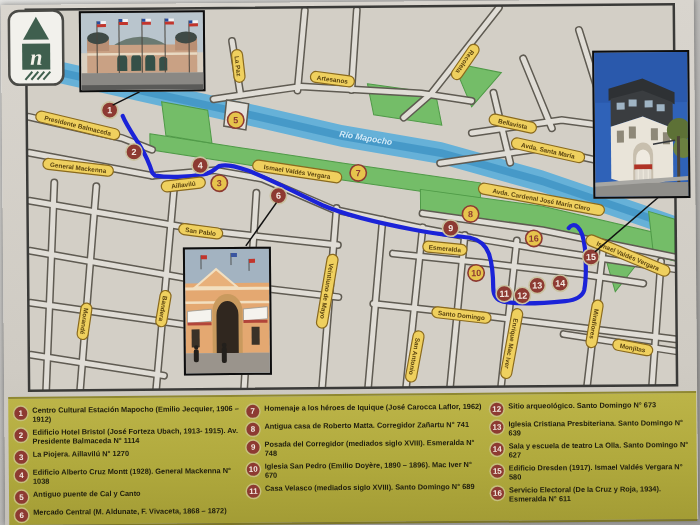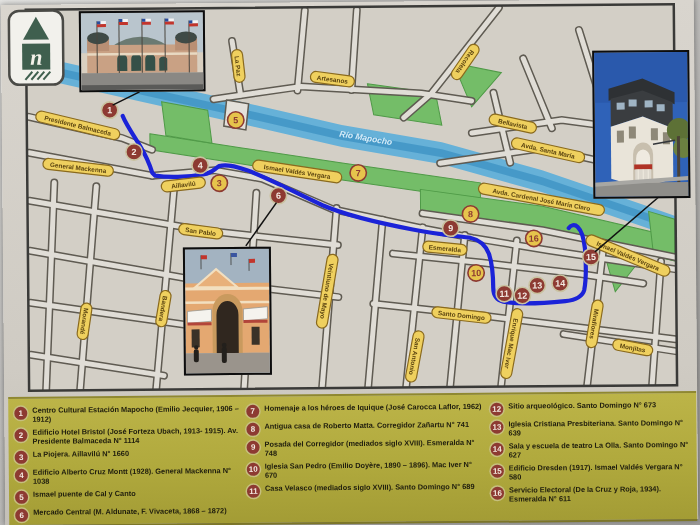--- a/index.html
+++ b/index.html
@@ -463,29 +463,29 @@
           <div class="lrow">
             <span class="badge">1</span>
             <span class="ltext">Centro Cultural Estación Mapocho (Emilio Jecquier, 1906 – 1912)</span>
           </div>
           <div class="lrow">
             <span class="badge">2</span>
             <span class="ltext">Edificio Hotel Bristol (José Forteza Ubach, 1913- 1915). Av. Presidente Balmaceda N° 1114</span>
           </div>
           <div class="lrow">
             <span class="badge">3</span>
-            <span class="ltext">La Piojera. Aillavilú N° 1660</span>
+            <span class="ltext">La Piojera. Aillavilú N° 1270</span>
           </div>
           <div class="lrow">
             <span class="badge">4</span>
             <span class="ltext">Edificio Alberto Cruz Montt (1928). General Mackenna N° 1038</span>
           </div>
           <div class="lrow">
             <span class="badge">5</span>
-            <span class="ltext">Ismael puente de Cal y Canto</span>
+            <span class="ltext">Antiguo puente de Cal y Canto</span>
           </div>
           <div class="lrow">
             <span class="badge">6</span>
             <span class="ltext">Mercado Central (M. Aldunate, F. Vivaceta, 1868 – 1872)</span>
           </div>
         </div>
         <div class="lcol" style="left: 238px; width: 236px;">
           <div class="lrow">
             <span class="badge">7</span>
             <span class="ltext">Homenaje a los héroes de Iquique (José Carocca Laflor, 1962)</span>

